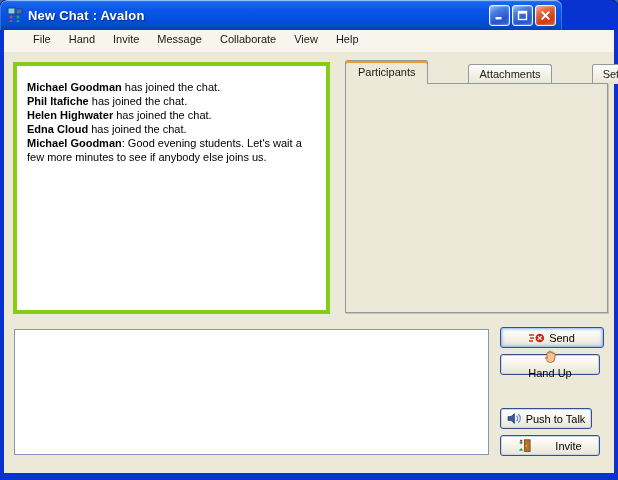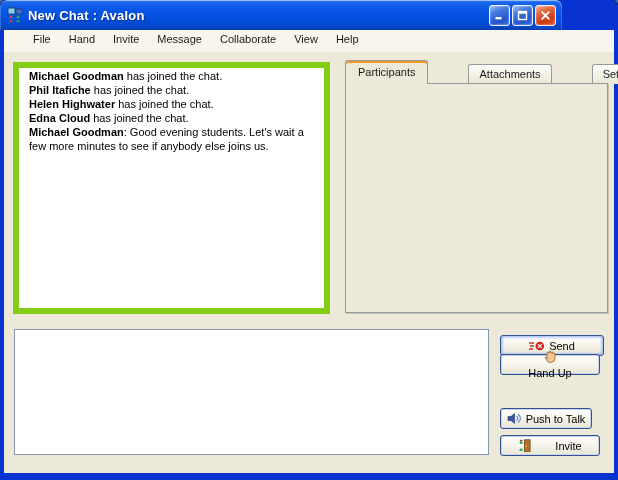--- a/index.html
+++ b/index.html
@@ -39,21 +39,21 @@
     background:#ece9d8;
   }
   .menubar{
     position:absolute; left:4px; top:30px; width:610px; height:22px;
     background:#f7f5ec; display:flex; align-items:flex-start; padding-left:20px;
   }
   .menuitem{ font-size:11px; color:#1a1a1a; padding:3px 9px; }
   
   .chatlog{
     position:absolute; left:13px; top:62px; width:317px; height:252px;
-    background:#fff; border:6px solid #84cc16; padding:1px 10px;
+    background:#fff; border:4px solid #84cc16; padding:14px 10px;
     font-size:11px; line-height:14px; color:#000; overflow:hidden;
   }
   .chatmsg b{ font-weight:bold; }
   
   .tabs{ position:absolute; left:345px; top:60px; height:24px; display:flex; align-items:flex-end;gap:38px; }
   .tab{
     font-size:11px; color:#1a1a1a; padding:3px 10px 4px 10px; margin-right:2px;
     border:1px solid #919b9c; border-bottom:none; border-radius:3px 3px 0 0;
     background:linear-gradient(180deg,#fdfdfb 0%,#f2f0e3 60%,#e8e5d4 100%);
     position:relative;
@@ -186,21 +186,21 @@
       <circle cx="3.4" cy="5" r="1.6" fill="#2ea05a"></circle>
       <path d="M1.4,11.3 q2,-4.4 4,0 z" fill="#2ea05a"></path>
       <circle cx="9" cy="3.8" r="2.7" fill="none" stroke="#d42a1e" stroke-width="1.3"></circle>
       <line x1="5.6" y1="8.8" x2="11.4" y2="1.4" stroke="#d42a1e" stroke-width="1.7"></line>
     </svg>
     <span>Disallow</span>
   </button>
 
   <textarea class="composer" spellcheck="false" style=""></textarea>
 
-  <button class="btn default" style="left:500px; top:327px; width:104px; height:21px;margin-top:8px;">
+  <button class="btn default" style="left:500px; top:327px; width:104px; height:21px;">
     <svg width="16" height="12" viewBox="0 0 16 12">
       <line x1="0" y1="3" x2="5" y2="3" stroke="#cc2418" stroke-width="1.4"></line>
       <line x1="1" y1="6" x2="5" y2="6" stroke="#cc2418" stroke-width="1.4"></line>
       <line x1="0" y1="9" x2="4" y2="9" stroke="#cc2418" stroke-width="1.4"></line>
       <circle cx="10.8" cy="6" r="4.3" fill="#cc2418"></circle>
       <path d="M8.9,4.1 l3.8,3.8 M12.7,4.1 l-3.8,3.8" stroke="#fff" stroke-width="1.2"></path>
     </svg>
     <span>Send</span>
   </button>
   <button class="btn" style="left:500px; top:354px; width:100px; height:21px;flex-direction:column;">

